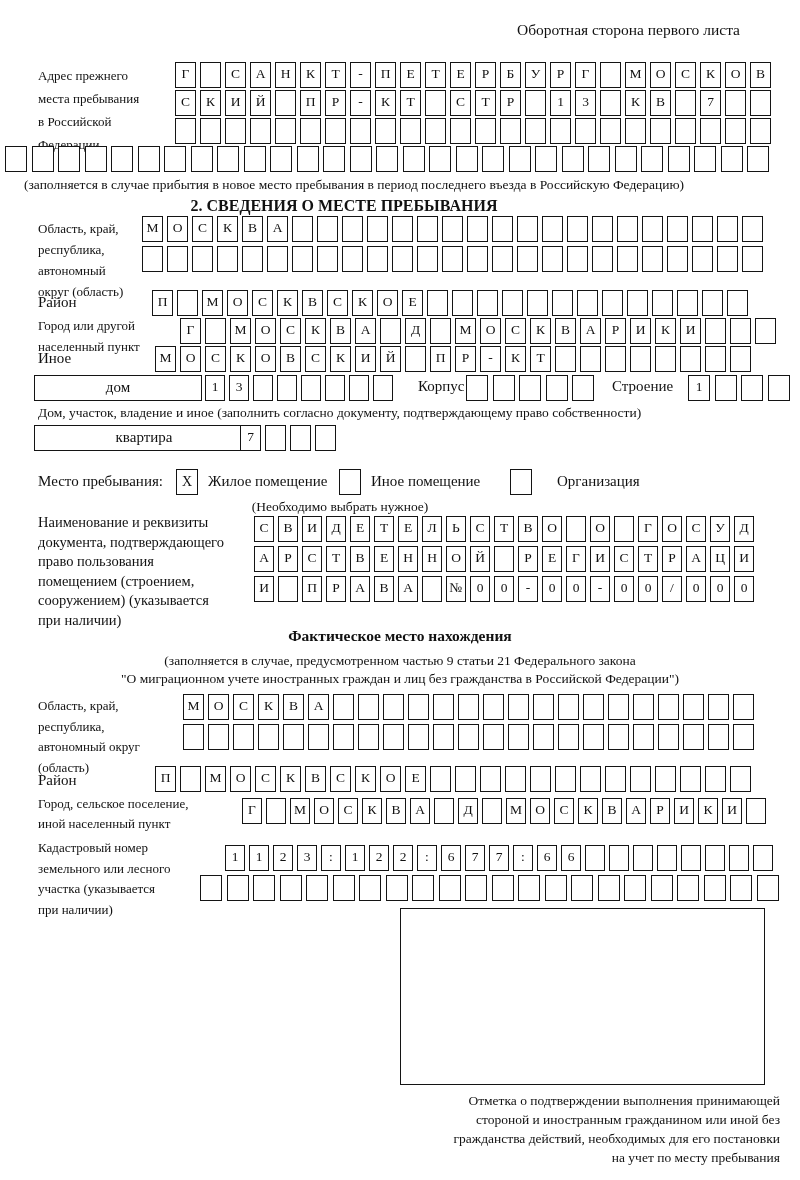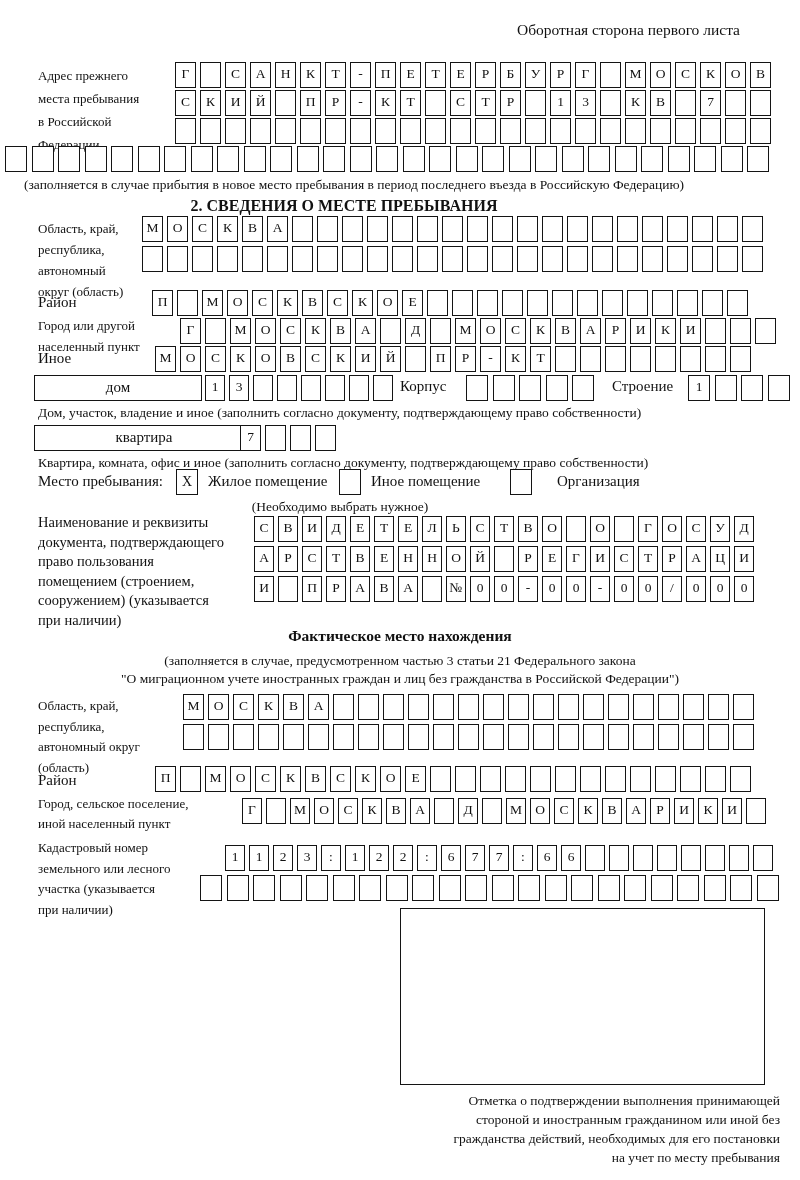--- a/index.html
+++ b/index.html
@@ -302,21 +302,21 @@
   <div class="cellrow" style="left:205px;top:375px">
       <span class="cell c24">1</span>
       <span class="cell c24">3</span>
       <span class="cell c24"></span>
       <span class="cell c24"></span>
       <span class="cell c24"></span>
       <span class="cell c24"></span>
       <span class="cell c24"></span>
       <span class="cell c24"></span>
     </div>
-  <div class="txt" style="left:400px;top:378px">Корпус</div>
+  <div class="txt" style="left:418px;top:378px">Корпус</div>
   <div class="cellrow" style="left:466px;top:375px">
       <span class="cell c27"></span>
       <span class="cell c27"></span>
       <span class="cell c27"></span>
       <span class="cell c27"></span>
       <span class="cell c27"></span>
     </div>
   <div class="txt" style="left:612px;top:378px">Строение</div>
   <div class="cellrow" style="left:688px;top:375px">
       <span class="cell c27">1</span>
@@ -326,21 +326,20 @@
     </div>
   <div class="txt sm" style="left:38px;top:405px">Дом, участок, владение и иное (заполнить согласно документу, подтверждающему право собственности)</div>
 
   <div class="labelbox" style="left:34px;top:425px;width:220px">квартира</div>
   <div class="cellrow" style="left:240px;top:425px">
       <span class="cell c25">7</span>
       <span class="cell c25"></span>
       <span class="cell c25"></span>
       <span class="cell c25"></span>
     </div>
-  <div class="txt sm" style="left:38px;top:455px">Квартира, комната, офис и иное (заполнить согласно документу, подтверждающему право собственности)</div>
 
   <div class="txt" style="left:38px;top:473px">Место пребывания:</div>
   <div class="ckcell" style="left:176px;top:469px">X</div>
   <div class="txt" style="left:208px;top:473px">Жилое помещение</div>
   <div class="ckcell" style="left:339px;top:469px"></div>
   <div class="txt" style="left:371px;top:473px">Иное помещение</div>
   <div class="ckcell" style="left:510px;top:469px"></div>
   <div class="txt" style="left:557px;top:473px">Организация</div>
   <div class="txt sm center" style="left:140px;top:499px;width:400px">(Необходимо выбрать нужное)</div>
 
@@ -417,21 +416,21 @@
       <span class="cell c24">0</span>
       <span class="cell c24">0</span>
       <span class="cell c24">/</span>
       <span class="cell c24">0</span>
       <span class="cell c24">0</span>
       <span class="cell c24">0</span>
     </div>
 
   <div class="txt bold center" style="left:0;top:627px;width:800px;font-size:15.5px">Фактическое место нахождения</div>
   <div class="lines sm center" style="left:0;top:652px;width:800px;line-height:18px;font-size:13.5px">
-      <div>(заполняется в случае, предусмотренном частью 3 статьи 21 Федерального закона</div>
+      <div>(заполняется в случае, предусмотренном частью 9 статьи 21 Федерального закона</div>
       <div>"О миграционном учете иностранных граждан и лиц без гражданства в Российской Федерации")</div>
     </div>
 
   <div class="lines" style="left:38px;top:696px;line-height:20.5px">
       <div>Область, край,</div>
       <div>республика,</div>
       <div>автономный округ</div>
       <div>(область)</div>
     </div>
   <div class="cellrow" style="left:183px;top:694px">

